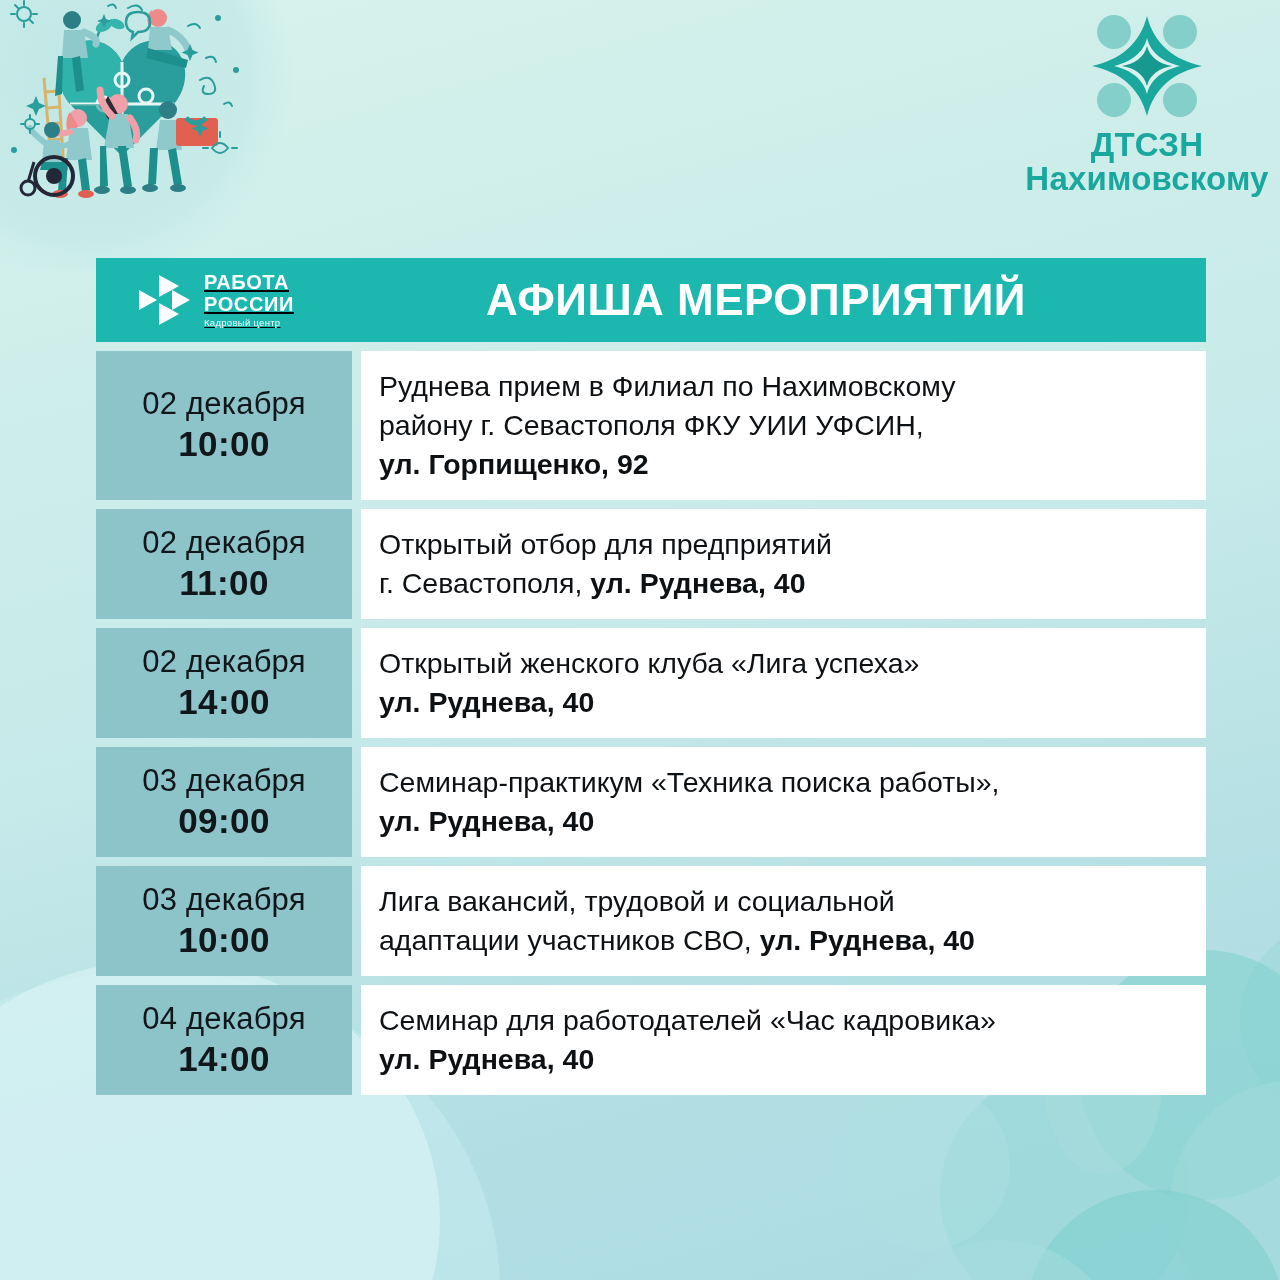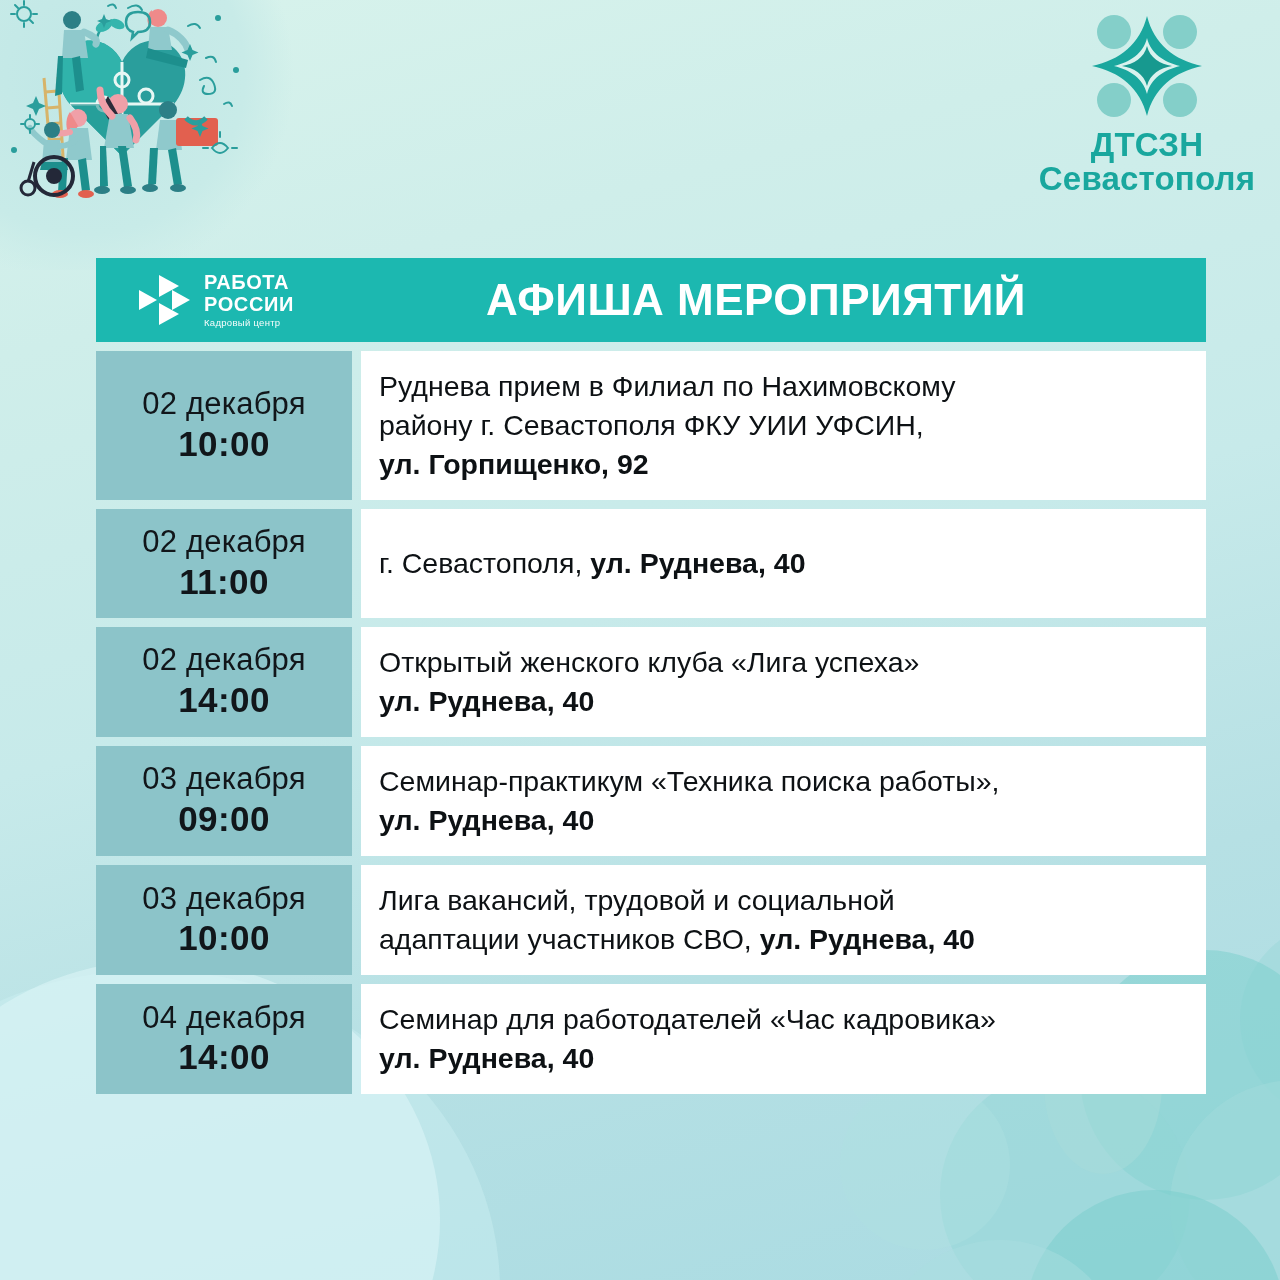--- a/index.html
+++ b/index.html
@@ -64,21 +64,21 @@
 
   
   #poster{
     position:absolute;left:96px;top:258px;width:1110px;
   }
   #table-header{
     height:84px;background:#1cb8b0;display:flex;align-items:center;
   }
   #brand{
     width:255px;min-width:255px;display:flex;align-items:center;gap:11px;
-    padding-left:42px;box-sizing:border-box;
+    padding-left:42px;box-sizing:border-box;text-decoration:underline;
   }
   #brand .glyph{width:55px;height:52px;flex:0 0 auto;}
   #brand .brandtext{display:flex;flex-direction:column;line-height:1;}
   #brand .b1,#brand .b2{
     color:#ffffff;font-weight:bold;font-size:20px;letter-spacing:.6px;
   }
   #brand .b2{margin-top:2px;}
   #brand .b3{
     color:#ffffff;font-size:9.5px;margin-top:4px;letter-spacing:.3px;opacity:.97;
   }
@@ -263,21 +263,21 @@
       <circle cx="96" cy="24" r="17" fill="#84cfc9"></circle>
       <circle cx="30" cy="92" r="17" fill="#84cfc9"></circle>
       <circle cx="96" cy="92" r="17" fill="#84cfc9"></circle>
       <path d="M63 8 C70 36 90 52 118 58 C90 64 70 80 63 108 C56 80 36 64 8 58 C36 52 56 36 63 8 Z" fill="#1aa79e"></path>
       <path d="M63 30 C67 46 80 54 96 58 C80 62 67 70 63 86 C59 70 46 62 30 58 C46 54 59 46 63 30 Z" fill="#d9f2ee"></path>
       <path d="M63 38 C66 50 76 56 88 58 C76 60 66 66 63 78 C60 66 50 60 38 58 C50 56 60 50 63 38 Z" fill="#17998f"></path>
     </svg>
   </div>
   <div class="wordmark">
     <div>ДТСЗН</div>
-    <div>Севастополя</div>
+    <div>Нахимовскому</div>
   </div>
 </div>
 
 <div id="poster">
 
   <div id="table-header">
     <div id="brand">
       <div class="glyph">
         <svg viewBox="0 0 55 52" width="55" height="52" aria-hidden="true">
           <path d="M21 1 L41 12 L21 23 Z" fill="#ffffff"></path>
@@ -306,20 +306,21 @@
           <span class="line"><span>району г. Севастополя ФКУ УИИ УФСИН,</span></span>
           <span class="line"><b>ул. Горпищенко, 92</b></span>
         </div>
       </div>
       <div class="row">
         <div class="cell-date">
           <span class="day">02 декабря</span>
           <span class="time">11:00</span>
         </div>
         <div class="cell-desc">
+          <span class="line"><span>Открытый отбор для предприятий</span></span>
           <span class="line"><span>г. Севастополя, </span><b>ул. Руднева, 40</b></span>
         </div>
       </div>
       <div class="row">
         <div class="cell-date">
           <span class="day">02 декабря</span>
           <span class="time">14:00</span>
         </div>
         <div class="cell-desc">
           <span class="line"><span>Открытый женского клуба «Лига успеха»</span></span>

